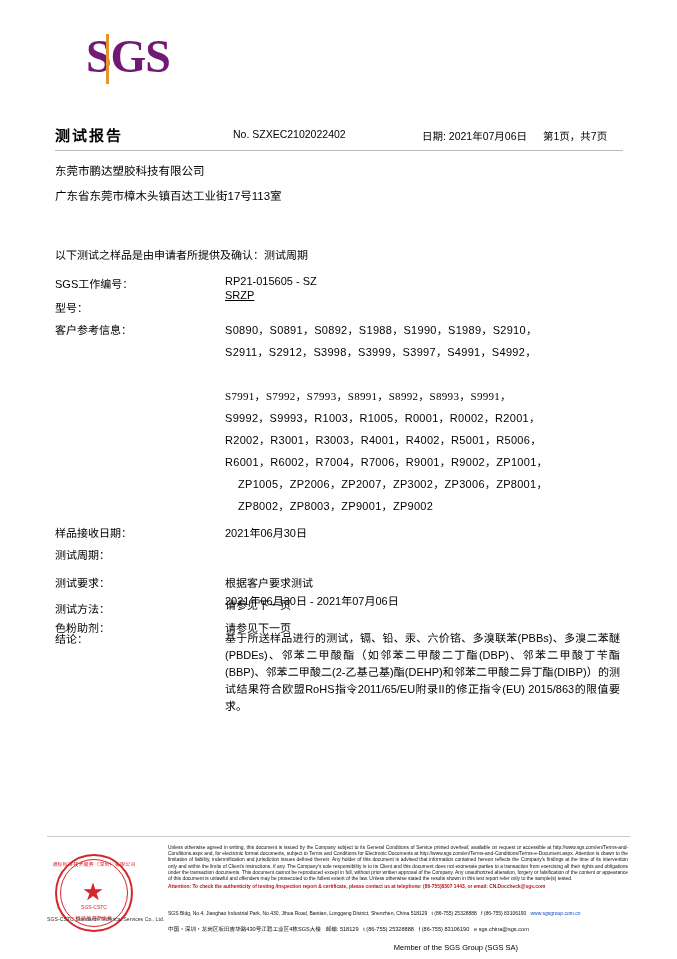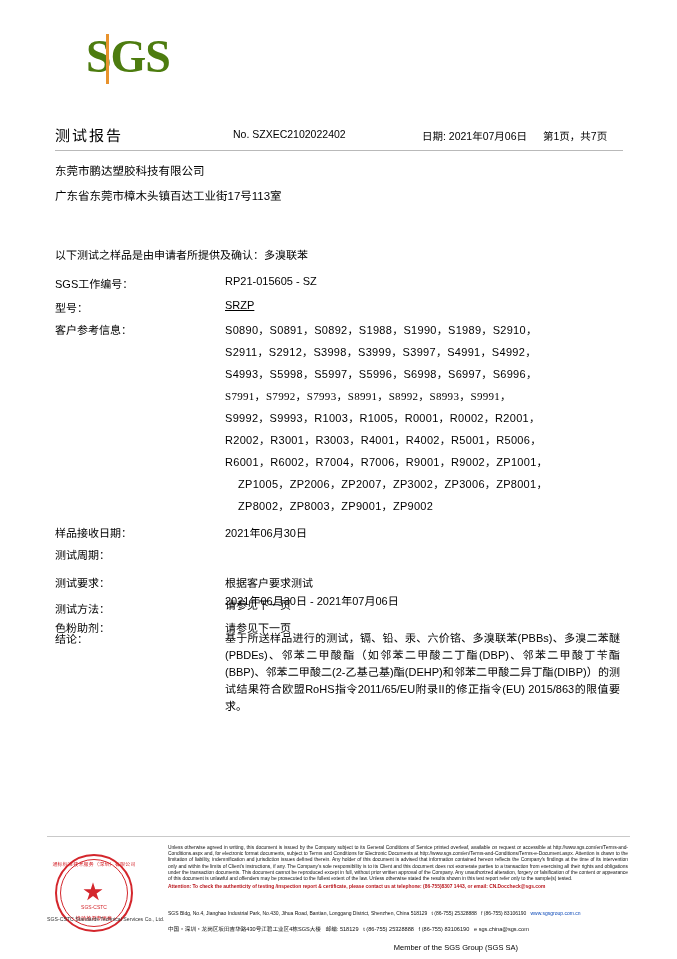--- a/index.html
+++ b/index.html
@@ -28,21 +28,21 @@
     left: 86px;
     top: 34px;
     width: 120px;
     height: 50px;
   }
   .logo-text {
     font-family: "Liberation Serif", serif;
     font-weight: bold;
     font-size: 46px;
     letter-spacing: -1px;
-    color: #4d7c0f;
+    color: #701a75;
     line-height: 46px;
   }
   .logo-bar {
     position: absolute;
     left: 106px;
     top: 34px;
     width: 3px;
     height: 50px;
     background: #e8922c;
   }
@@ -53,21 +53,21 @@
     left: 55px;
     top: 124px;
     width: 570px;
     height: 22px;
   }
   .doc-title {
     position: absolute;
     left: 0;
     top: 0;
     font-size: 15px;
-    font-weight: normal;
+    font-weight: bold;
     letter-spacing: 2px;
   }
   .report-no {
     position: absolute;
     left: 178px;
     top: 4px;
     font-size: 10.5px;
   }
   .report-date {
     position: absolute;
@@ -277,32 +277,31 @@
     <div class="doc-title">测试报告</div>
     <div class="report-no">No. SZXEC2102022402</div>
     <div class="report-date">日期: 2021年07月06日</div>
     <div class="report-page">第1页，共7页</div>
   </div>
   <div class="hr-top"></div>
 
   <div class="client-name">东莞市鹏达塑胶科技有限公司</div>
   <div class="client-addr">广东省东莞市樟木头镇百达工业街17号113室</div>
 
-  <div class="sample-stmt">以下测试之样品是由申请者所提供及确认：多溴联苯</div>
+  <div class="sample-stmt">以下测试之样品是由申请者所提供及确认：测试周期</div>
 
   <div class="field-label" style="top:275px;">SGS工作编号：</div>
   <div class="field-value" style="top:275px;">RP21-015605 - SZ</div>
 
   <div class="field-label" style="top:299px;">型号：</div>
-  <div class="field-value" style="top:299px;text-decoration:underline;">SRZP</div>
+  <div class="field-value" style="top:289px;text-decoration:underline;">SRZP</div>
 
   <div class="field-label" style="top:321px;">客户参考信息：</div>
   <div class="ref-line" style="top:321px;">S0890，S0891，S0892，S1988，S1990，S1989，S2910，</div>
   <div class="ref-line" style="top:343px;">S2911，S2912，S3998，S3999，S3997，S4991，S4992，</div>
-  <div class="ref-line" style="top:365px;">S4993，S5998，S5997，S5996，S6998，S6997，S6996，</div>
   <div class="ref-line" style="top:387px;font-family:Liberation Serif, serif;">S7991，S7992，S7993，S8991，S8992，S8993，S9991，</div>
   <div class="ref-line" style="top:409px;">S9992，S9993，R1003，R1005，R0001，R0002，R2001，</div>
   <div class="ref-line" style="top:431px;">R2002，R3001，R3003，R4001，R4002，R5001，R5006，</div>
   <div class="ref-line" style="top:453px;">R6001，R6002，R7004，R7006，R9001，R9002，ZP1001，</div>
   <div class="ref-line indent" style="top:475px;">ZP1005，ZP2006，ZP2007，ZP3002，ZP3006，ZP8001，</div>
   <div class="ref-line indent" style="top:497px;">ZP8002，ZP8003，ZP9001，ZP9002</div>
 
   <div class="field-label" style="top:524px;">样品接收日期：</div>
   <div class="field-value" style="top:524px;">2021年06月30日</div>
 

